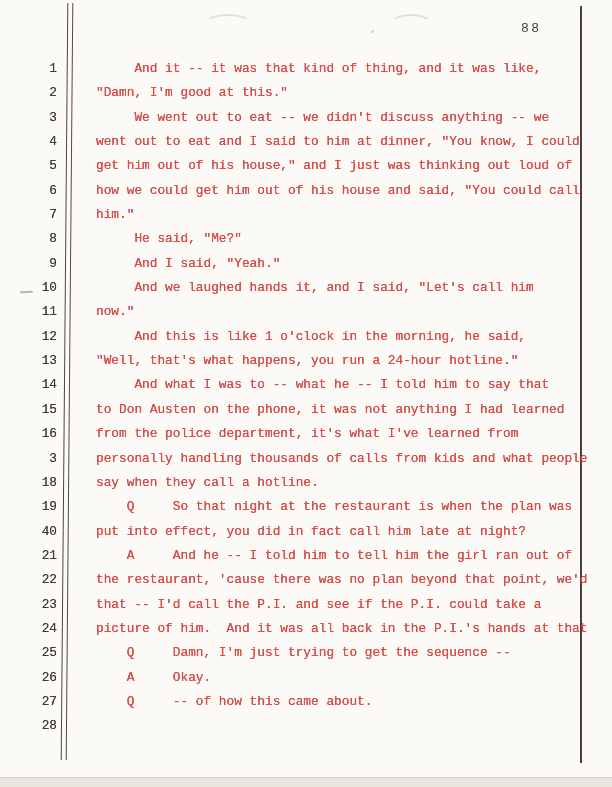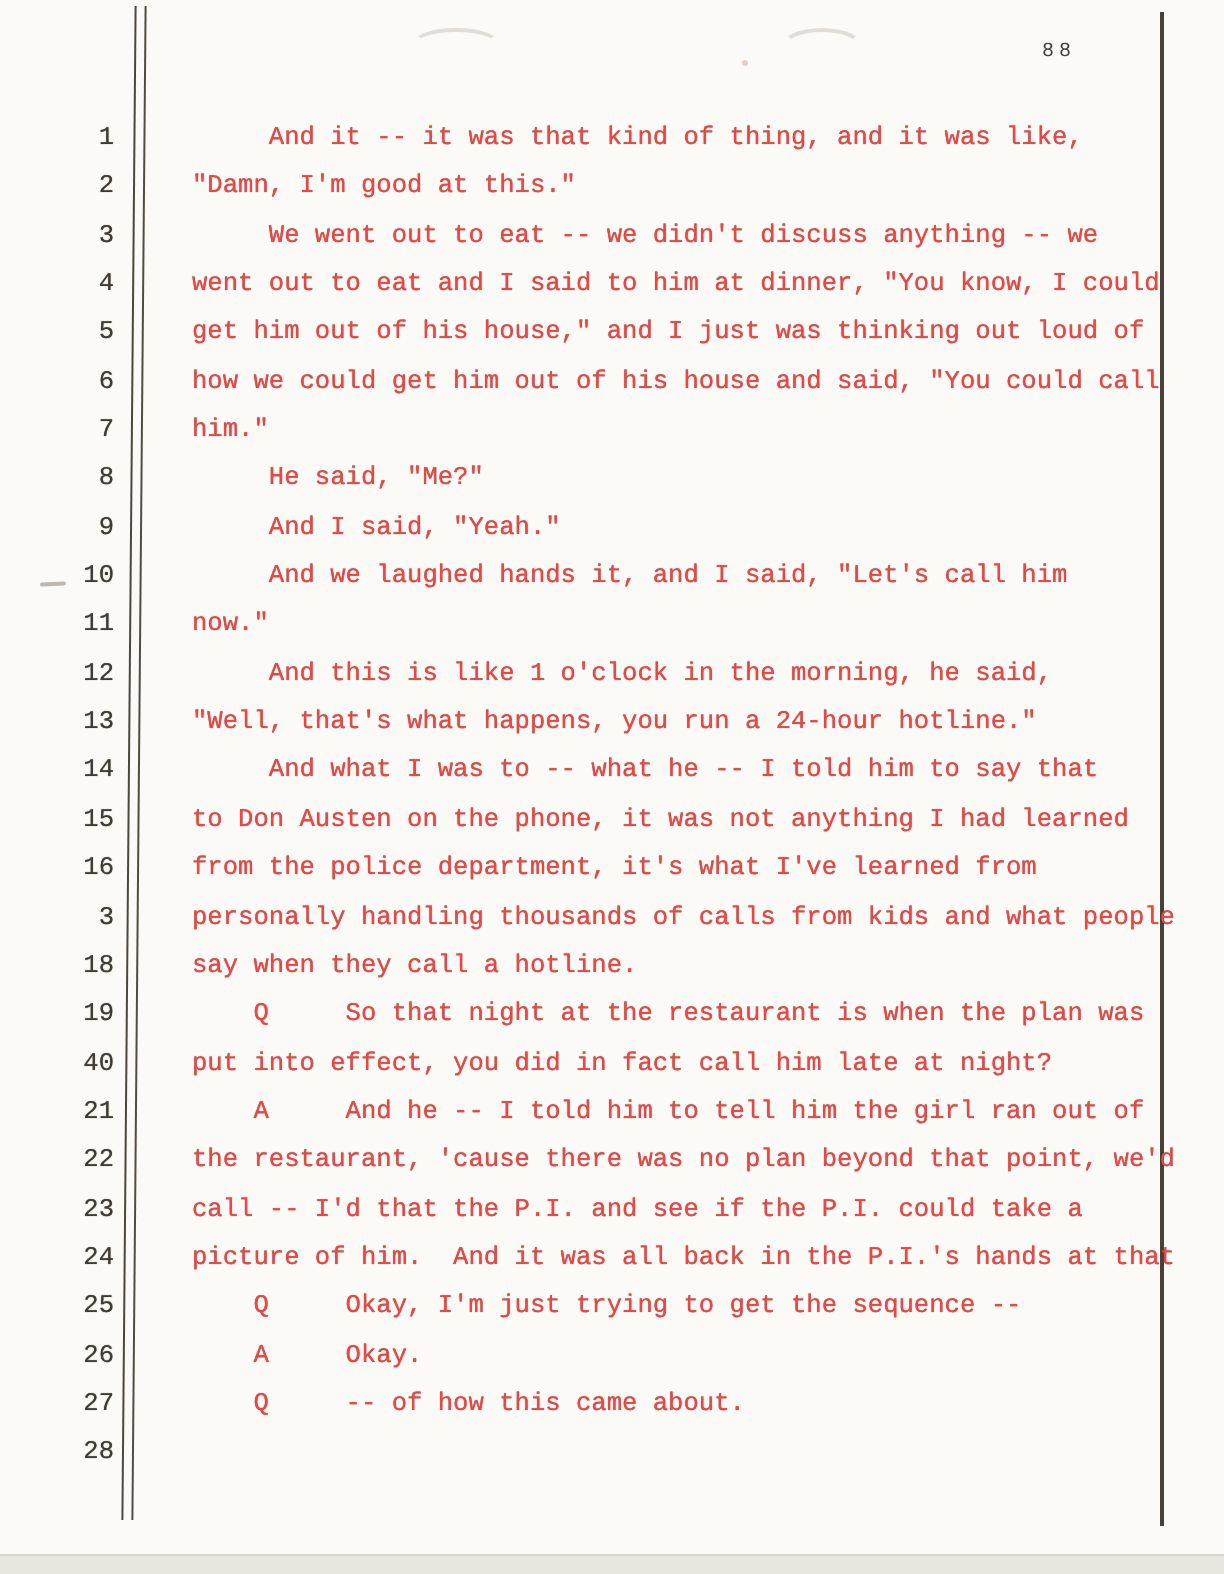--- a/index.html
+++ b/index.html
@@ -7,21 +7,21 @@
     width:612px; height:787px;
     position:relative;
     overflow:hidden;
     background:#fbfaf6;
     font-family:"Liberation Mono","DejaVu Sans Mono",monospace;
   }
   .page { position:absolute; inset:0; }
 
   .page-number {
     position:absolute; top:21px; left:521px;
-    font-size:10px; letter-spacing:2.5px;
+    font-size:13px; letter-spacing:2.5px;
     color:#46413a;
   }
 
   .numbers-col {
     position:absolute; top:57px; left:0; width:57px;
     text-align:right;
     font-size:12.8px; color:#403b33;
   }
   .text-col {
     position:absolute; top:57px; left:96px;
@@ -137,22 +137,22 @@
       <div class="tline">"Well, that's what happens, you run a 24-hour hotline."</div>
       <div class="tline">     And what I was to -- what he -- I told him to say that</div>
       <div class="tline">to Don Austen on the phone, it was not anything I had learned</div>
       <div class="tline">from the police department, it's what I've learned from</div>
       <div class="tline">personally handling thousands of calls from kids and what people</div>
       <div class="tline">say when they call a hotline.</div>
       <div class="tline">    Q     So that night at the restaurant is when the plan was</div>
       <div class="tline">put into effect, you did in fact call him late at night?</div>
       <div class="tline">    A     And he -- I told him to tell him the girl ran out of</div>
       <div class="tline">the restaurant, 'cause there was no plan beyond that point, we'd</div>
-      <div class="tline">call -- I'd that the P.I. and see if the P.I. could take a</div>
+      <div class="tline">that -- I'd call the P.I. and see if the P.I. could take a</div>
       <div class="tline">picture of him.  And it was all back in the P.I.'s hands at that</div>
-      <div class="tline">    Q     Okay, I'm just trying to get the sequence --</div>
+      <div class="tline">    Q     Damn, I'm just trying to get the sequence --</div>
       <div class="tline">    A     Okay.</div>
       <div class="tline">    Q     -- of how this came about.</div>
     </div>
 
   <div class="bottom-strip"></div>
 
 </div>
 
 </body></html>

